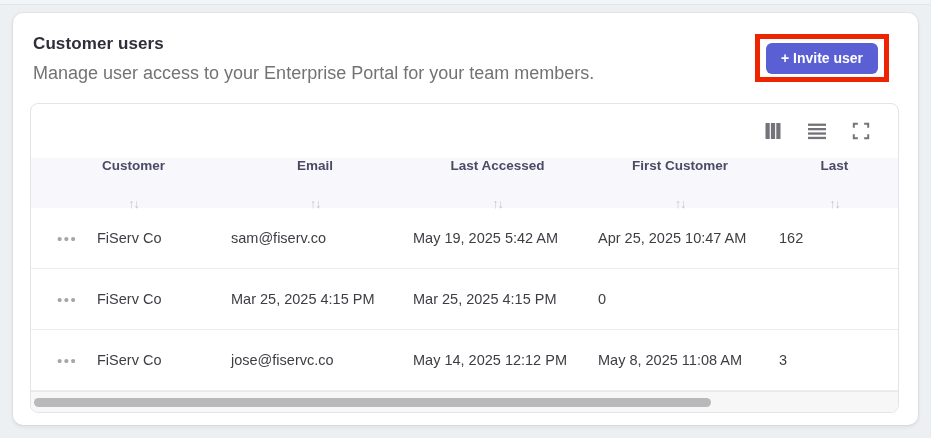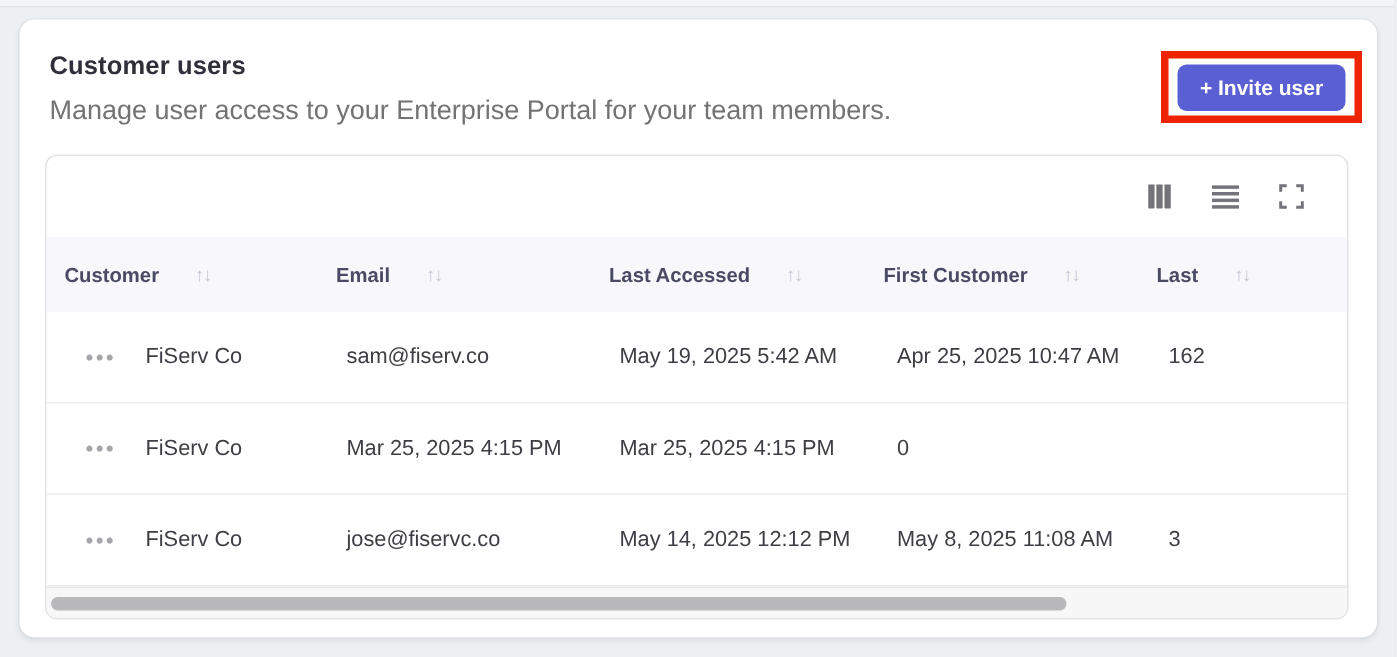--- a/index.html
+++ b/index.html
@@ -16,21 +16,21 @@
   .card {
     position:absolute; left:13px; top:13px; width:905px; height:412px;
     background:#ffffff; border-radius:10px;
     box-shadow: 0 0 0 1px rgba(20,24,40,.04), 0 2px 4px rgba(20,24,40,.08);
   }
   .card-header { position:absolute; left:20px; top:21px; }
   .title { font-size:17px; font-weight:700; color:#2f2f3a; letter-spacing:.1px; }
   .subtitle { margin-top:9px; font-size:18px; color:#737373; }
 
   .annotation-box {
-    position:absolute; top:21px; right:10px;
+    position:absolute; top:21px; right:29px;
     width:134px; height:48px;
     border:5px solid #ee2400;
     display:flex; align-items:center; justify-content:center;
     background:#ffffff;
   }
   .invite-btn {
     width:112px; height:31px;
     background:#5a5fd3; color:#ffffff;
     border:none; border-radius:6px;
     font-family:"Liberation Sans",sans-serif;
@@ -50,21 +50,21 @@
   .icon-btn { background:none; border:none; cursor:pointer; width:22px; height:22px;
     display:flex; align-items:center; justify-content:center; padding:0; }
   .icon-btn svg { display:block; }
 
   .thead {
     height:50px; flex:none; background:#f8f8fc;
     display:grid; grid-template-columns:181px 182px 183px 182px 1fr;
     align-items:center; padding-left:12px;
   }
   .th { display:flex; align-items:center; gap:24px; font-size:13.5px; font-weight:700;
-    color:#4a4a64; cursor:pointer; }
+    color:#4a4a64; cursor:pointer;flex-direction:column; }
   .sort { color:#c5c5d2; font-size:12.5px; font-weight:400; letter-spacing:-1px; }
 
   .trow {
     height:61px; flex:none;
     display:grid; grid-template-columns:40px 134px 182px 185px 181px 1fr;
     align-items:center; padding-left:26px;
     border-bottom:1px solid #ededf1;
     font-size:14.5px; color:#3d3d44;
   }
   .dots-btn {

